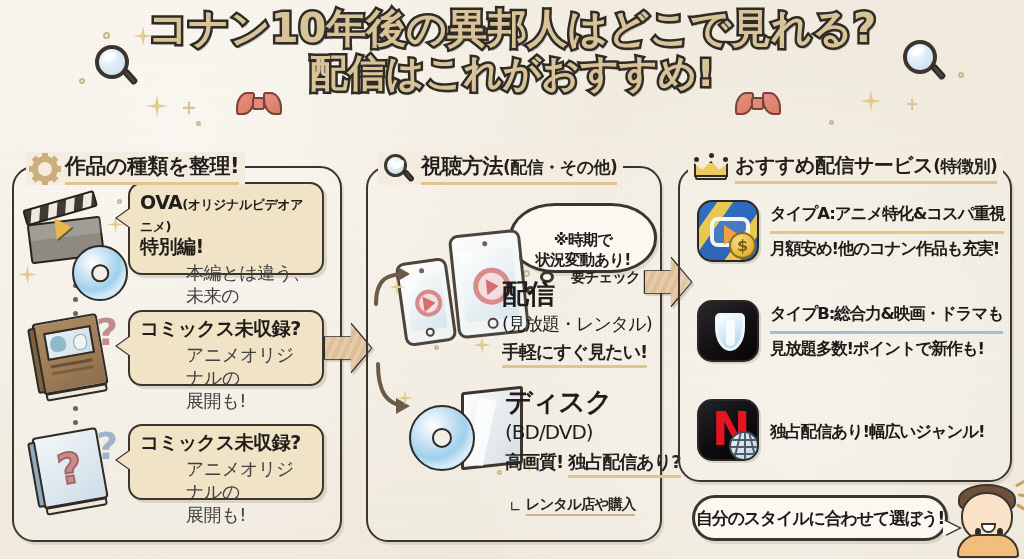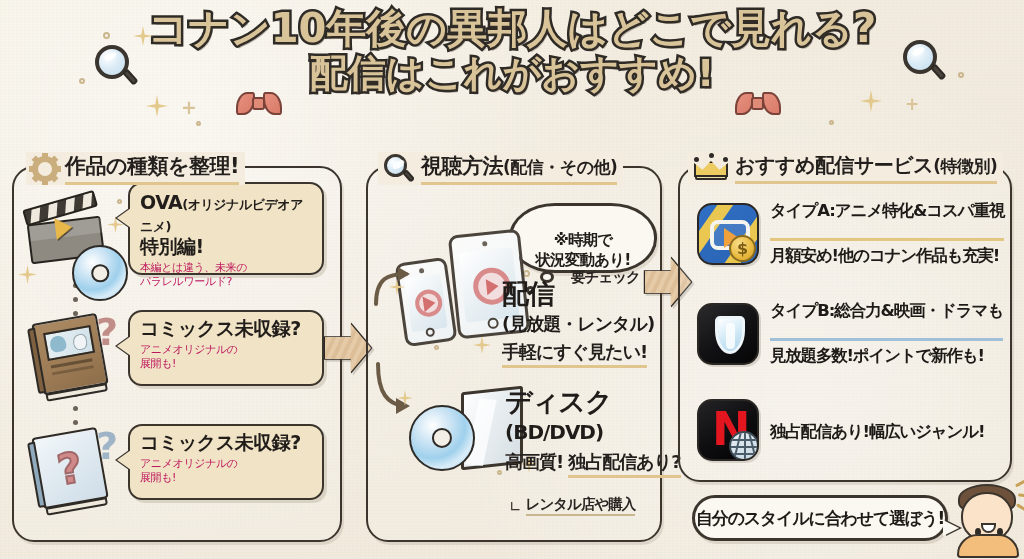--- a/index.html
+++ b/index.html
@@ -131,21 +131,21 @@
   .card .beak {
     position:absolute; left:-13px; top:24px; width:0; height:0;
     border-top:10px solid transparent; border-bottom:10px solid transparent;
     border-right:14px solid #f0e3c6;
     filter: drop-shadow(-2px 0 0 #3b352e);
   }
   .card .t1 {
     font-weight:bold; font-size:19px; color:#211d1a; letter-spacing:-0.5px; line-height:1.15;
   }
   .card .t1 .sub { font-size:13px; font-weight:bold; }
-  .card .t2 { font-size:11px; color:#be185d; line-height:1.28; margin-top:3px; letter-spacing:-0.4px;}
+  .card .t2 { font-size:18px; color:#404040; line-height:1.28; margin-top:3px; letter-spacing:-0.4px;margin-left:46px;}
 
   
   .clap { position:absolute; width:74px; height:56px; transform:rotate(-7deg); }
   .clap .top {
     position:absolute; left:0; top:0; width:74px; height:17px; background:#3f3a34;
     border:2px solid #26221e; border-radius:3px; transform:rotate(-9deg); transform-origin:0 100%;
     overflow:hidden;
   }
   .clap .top .stripe { position:absolute; top:0; width:9px; height:17px; background:#efe9dd; transform:skewX(-20deg); }
   .clap .bot {
@@ -221,21 +221,21 @@
     background: linear-gradient(140deg,#ffffff 0%, #e6eef2 60%, #d8e6ee 100%); }
   .device .home { position:absolute; left:50%; transform:translateX(-50%); border-radius:50%; border:2.5px solid #4a443c; }
   .device .cam { position:absolute; left:50%; transform:translateX(-50%); border-radius:50%; background:#6b6358; }
   .playcirc { position:absolute; border-radius:50%; border:4px solid #d98a8a; background:#f2dede; }
   .playcirc::after {
     content:""; position:absolute; left:50%; top:50%; transform:translate(-48%,-50%);
     border-left:12px solid #d46f6f; border-top:8px solid transparent; border-bottom:8px solid transparent;
   }
   .mlabel { position:absolute; }
   .mlabel .big { font-weight:bold; font-size:27px; color:#201c19; letter-spacing:-1px; }
-  .mlabel .mid { font-weight:bold; font-size:18px; color:#201c19; letter-spacing:-1px; }
+  .mlabel .mid { font-weight:normal; font-size:18px; color:#201c19; letter-spacing:-1px; }
   .mlabel .sm  { font-weight:bold; font-size:18px; color:#231f1c; letter-spacing:-1px;
                  border-bottom:3px solid #e0c68e; display:inline-block; padding-bottom:1px; margin-top:4px;}
 
   .thought {
     position:absolute; background:#fbf8f1; border:3px solid #3b352e;
     border-radius:46px / 34px; display:flex; align-items:flex-end; justify-content:center;
     text-align:center; box-shadow:2px 3px 0 rgba(110,92,62,.14);
   }
   .thought .tx { font-weight:bold; font-size:15.5px; color:#211d1a; line-height:1.25; letter-spacing:-0.8px; }
   .thought .b1, .thought .b2 { position:absolute; border:3px solid #3b352e; background:#fbf8f1; border-radius:50%; }
@@ -281,21 +281,21 @@
   .app-c .nlet {
     position:absolute; left:13px; top:5px; font-size:46px; font-weight:bold; color:#e3161f;
     font-family:"DejaVu Sans", sans-serif; letter-spacing:-3px; line-height:1;
   }
   .globe { position:absolute; right:-2px; bottom:-2px; width:30px; height:30px; border-radius:50%;
            background: linear-gradient(150deg,#e9eff3 0%, #c7d7e2 100%); border:2.5px solid #3b4a55; overflow:hidden;}
   .globe .m { position:absolute; background:#4b5d6a; }
   .stext { min-width:0; }
   .stext .h {
     font-weight:bold; font-size:16.5px; color:#1e1a17; letter-spacing:-1.1px; white-space:nowrap;
-    padding-bottom:16px; display:inline-block;
+    padding-bottom:6px; display:inline-block;
   }
   .stext .d {
     font-weight:bold; font-size:16.5px; color:#1e1a17; letter-spacing:-1.2px; white-space:nowrap; margin-top:4px;
   }
   .ul-a { border-bottom:3px solid #e3c67f; }
   .ul-b { border-bottom:3px solid #9fc0d8; }
   .ul-c { border-bottom:3px solid #dd9aa4; }
 
   
   .foot-bubble {

